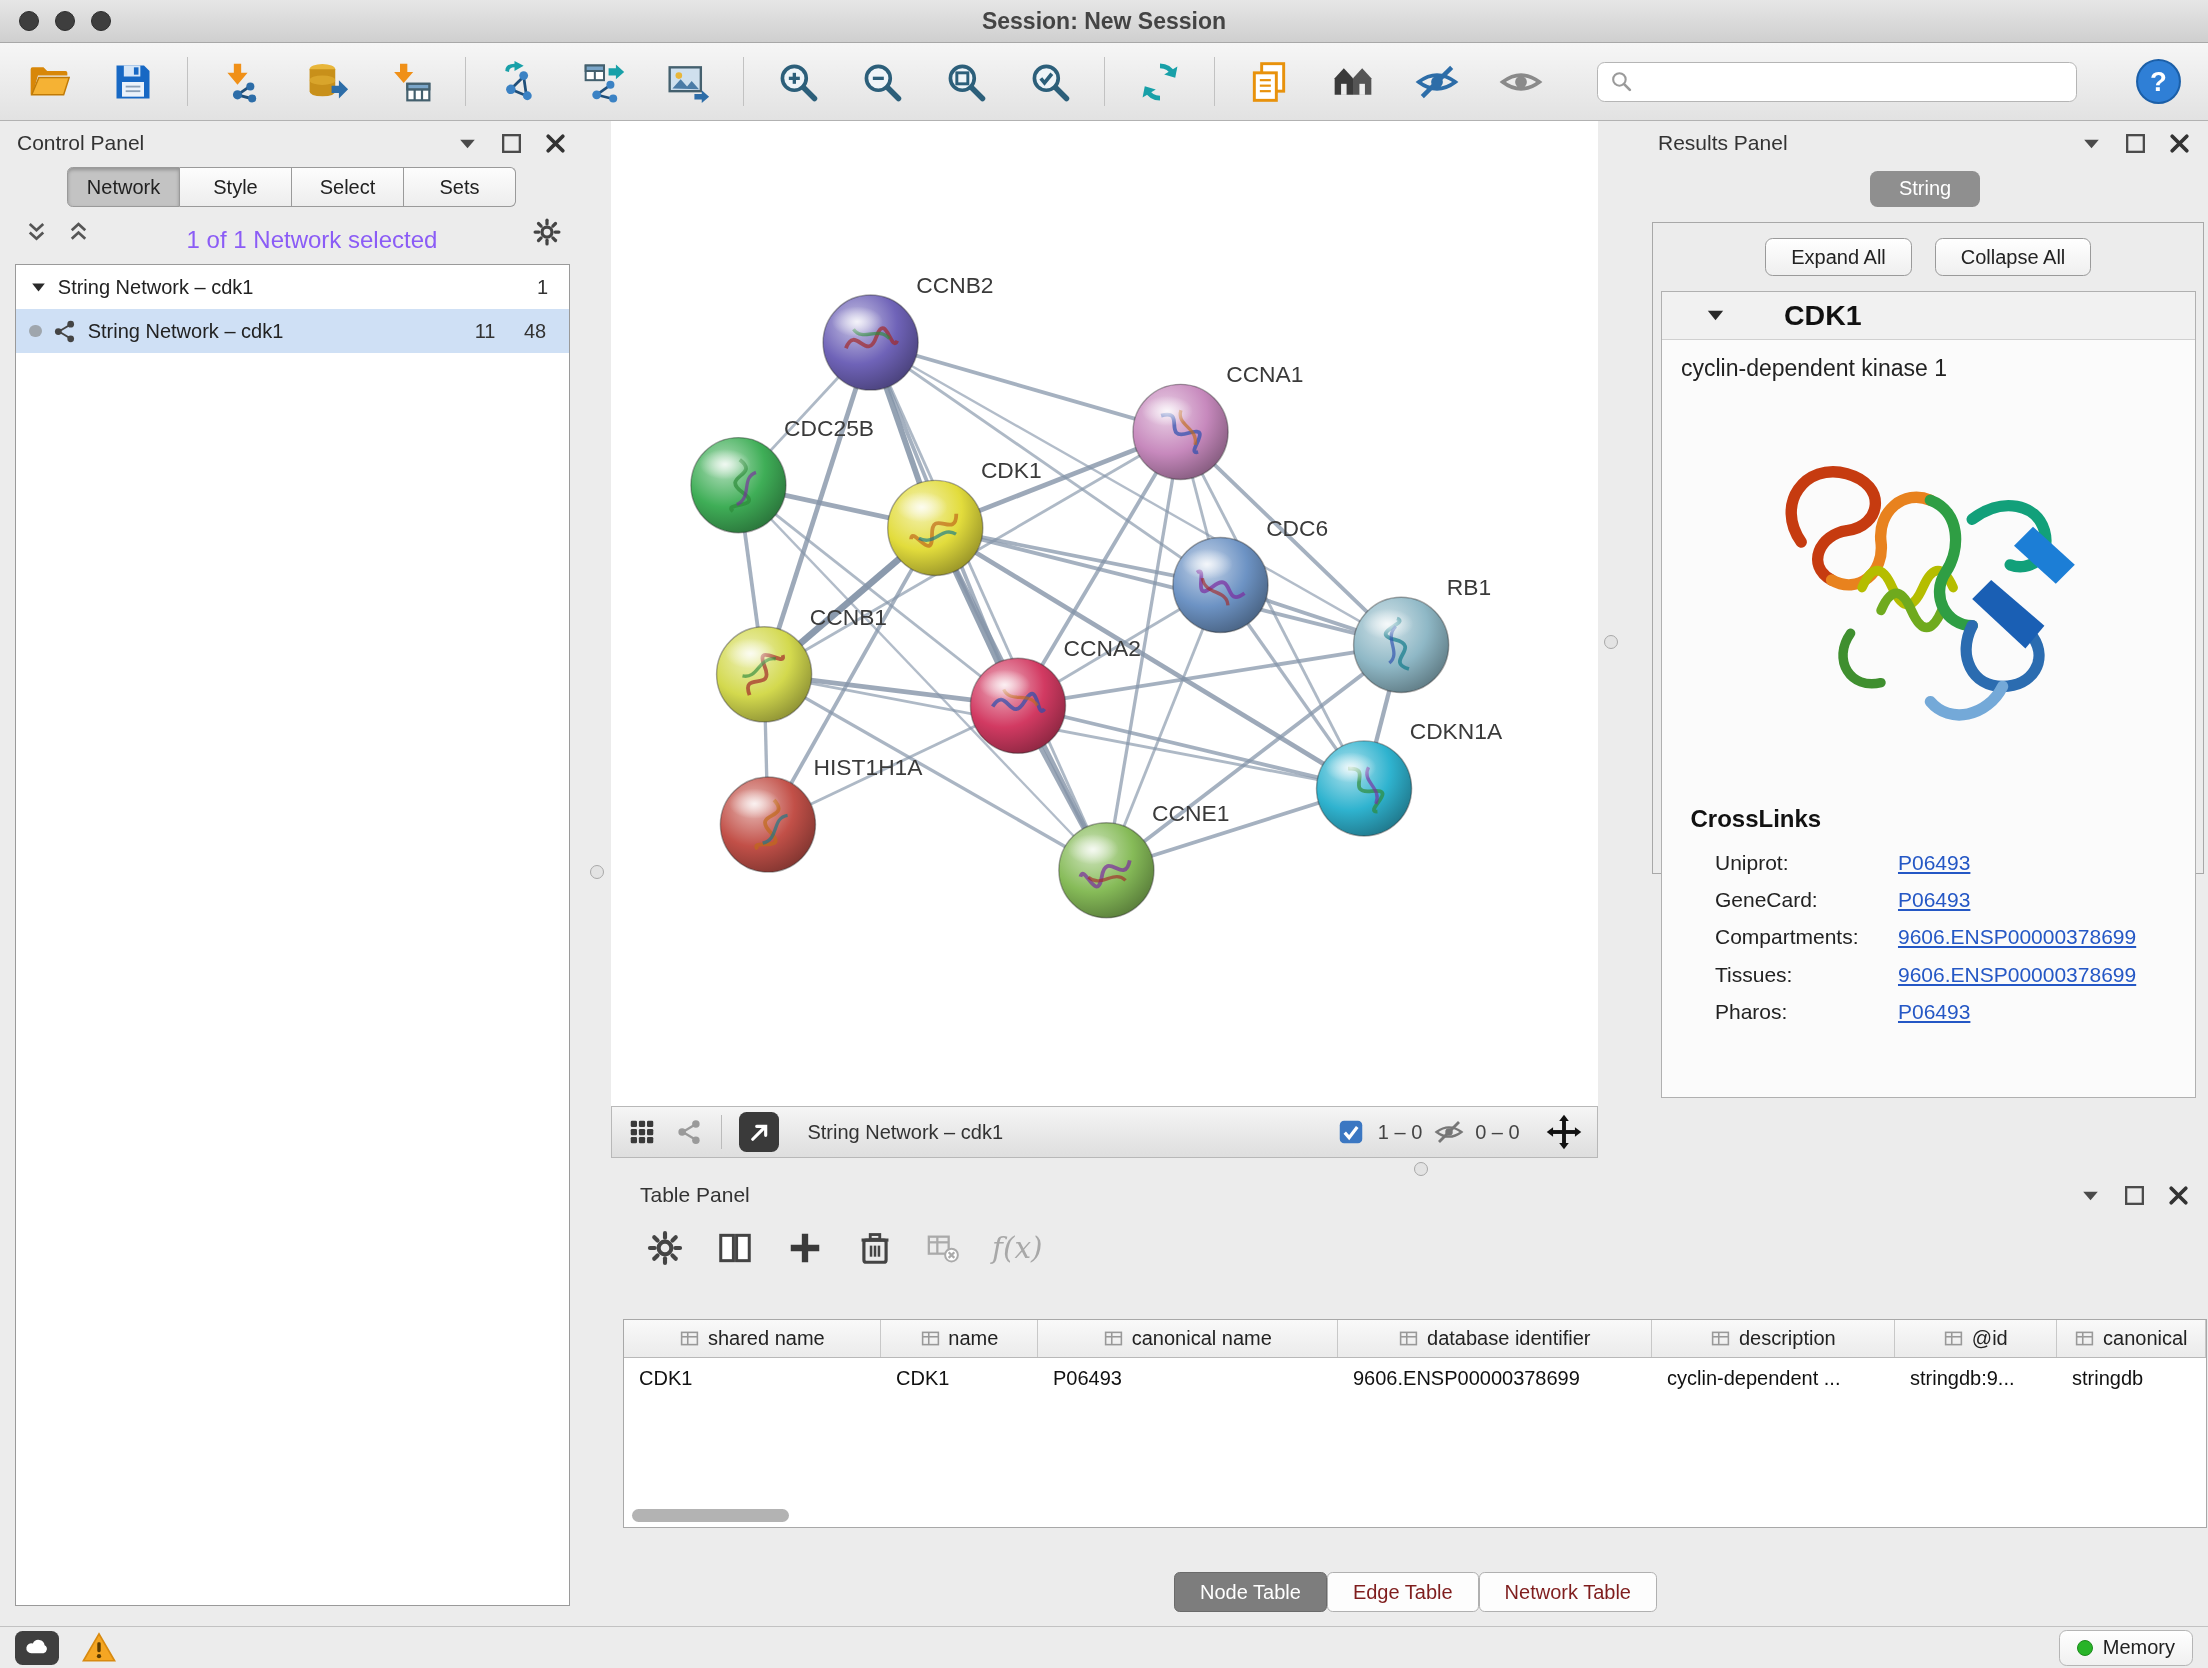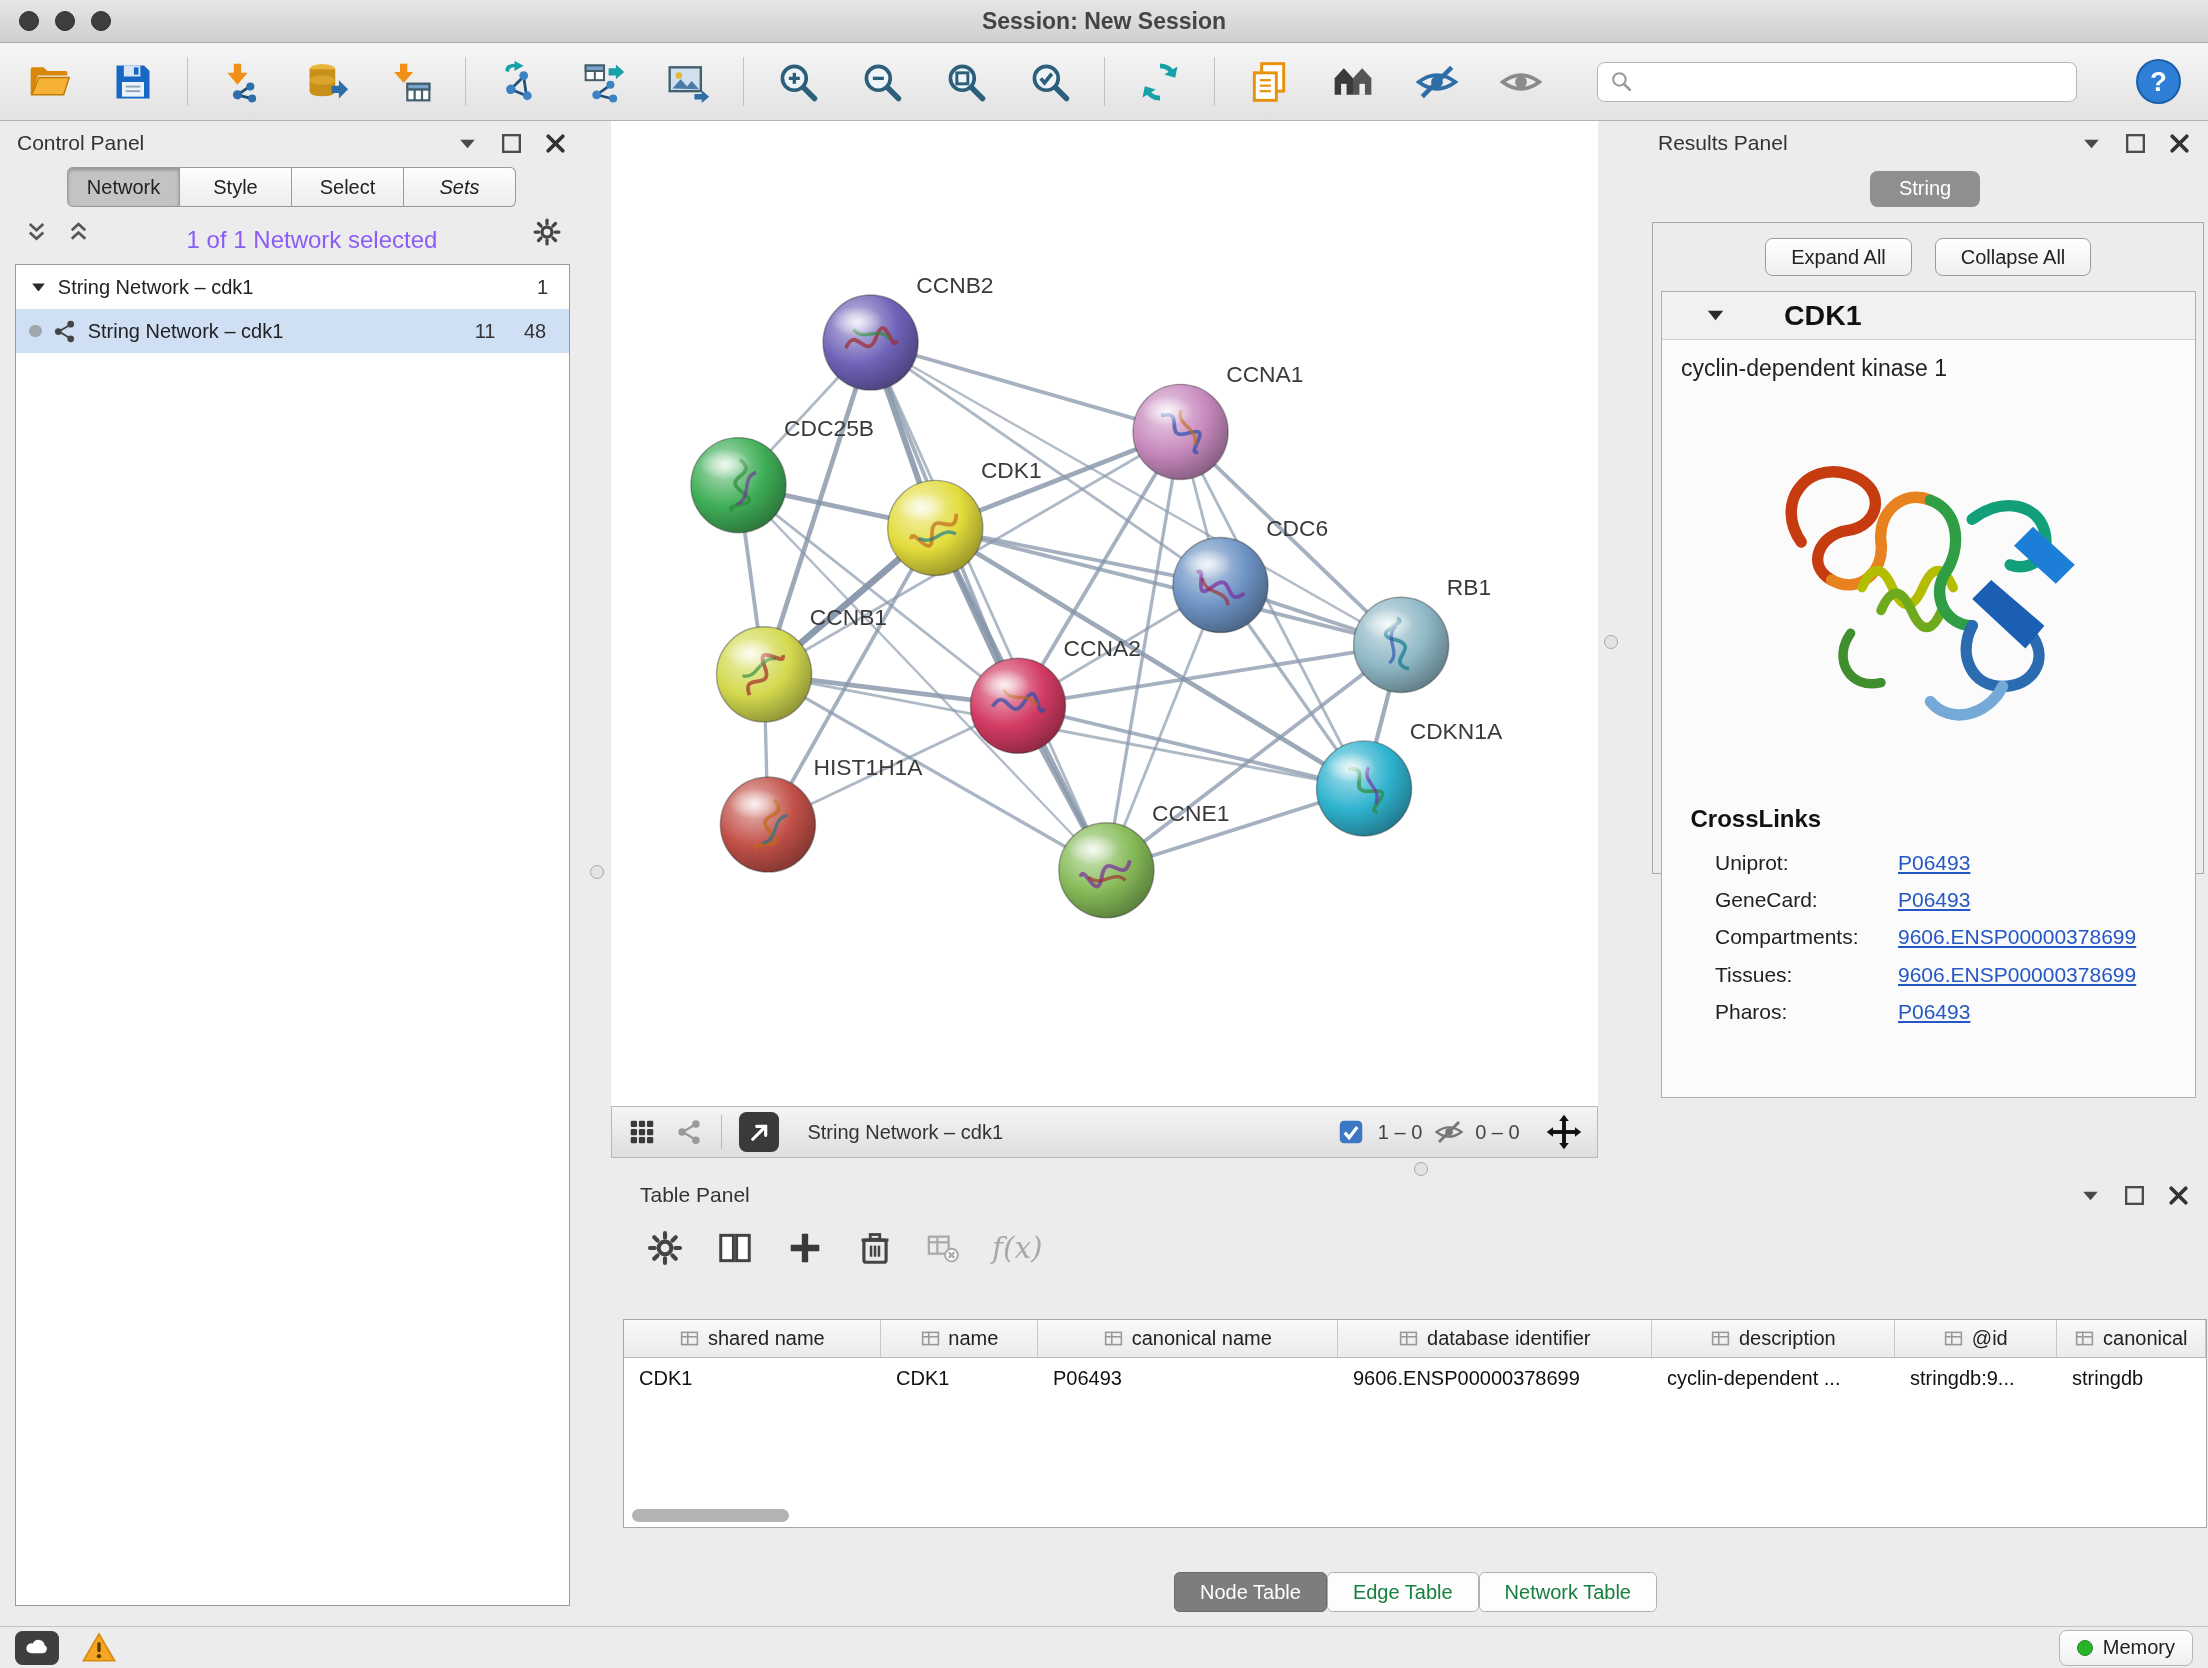--- a/index.html
+++ b/index.html
@@ -32,21 +32,21 @@
   .panel-title { font-size:21px; color:#333; }
   .panel-icons { margin-left:auto; display:flex; gap:19px; align-items:center; }
   .picon { width:25px; height:25px; display:block; }
 
   
   .control-panel { position:absolute; left:0; top:121px; width:585px; height:1506px; }
   .cp-tabs { width:449px; margin:1.9px 0 0 67px; display:flex; height:40px; }
   .cp-tab { flex:1; text-align:center; line-height:38px; font-size:20px; color:#222;
     border:1px solid #9a9a9a; border-left:none; background:linear-gradient(#fdfdfd,#ededed); }
   .cp-tab:first-child { border-left:1px solid #9a9a9a; border-radius:5.7px 0 0 5.7px; }
-  .cp-tab:last-child { border-radius:0 5.7px 5.7px 0;font-style:italic; }
+  .cp-tab:last-child { border-radius:0 5.7px 5.7px 0; }
   .cp-tab.selected { background:#c3c3c3; box-shadow:inset 0 1.9px 3.8px rgba(0,0,0,.25); }
   .cp-selrow { height:51px; display:flex; align-items:center; padding:0 23px; gap:15px; }
   .cp-selrow .chev { width:27px; height:27px; }
   .cp-sel-text { flex:1; text-align:center; font-size:24px; color:#8b5cf6;margin-top:16px; }
   .cp-gear { width:30px; height:30px; }
   .cp-tree { position:absolute; left:15px; right:15px; top:143px; bottom:21px;
     background:#fff; border:1px solid #9a9a9a; font-size:20px; overflow:hidden; }
   .tree-row { height:44px; display:flex; align-items:center; padding:0 13.3px; gap:9.5px; }
   .tree-row .tri { width:19px; height:19px; }
   .tree-row.selected { background:#cfe0f5; }
@@ -99,21 +99,21 @@
     background:#fff; border:1px solid #a8a8a8; overflow:hidden; }
   .tp-head { height:38px; display:flex; background:linear-gradient(#f9f9f9,#ebebeb); border-bottom:1px solid #b8b8b8; }
   .th { display:flex; align-items:center; justify-content:center; gap:7.6px; font-size:20px; color:#222;
     border-right:1px solid #c8c8c8; overflow:hidden; white-space:nowrap; }
   .th .hicon { width:21px; height:21px; flex:0 0 auto; }
   .tp-row { height:40px; display:flex; align-items:center; }
   .td { padding-left:15px; font-size:20px; color:#111; overflow:hidden; white-space:nowrap; }
   .hthumb { position:absolute; left:7.6px; bottom:4.8px; width:157px; height:13.3px; border-radius:6.7px; background:#b3b3b3; }
   .tp-tabs { position:absolute; top:399px; left:0; right:0; display:flex; justify-content:center; gap:0; }
   .tp-tab { height:40px; line-height:38px; padding:0 25px; font-size:20px; border:1px solid #b0b0b0;
-    background:#fdfdfd; border-radius:5.7px; color:#15803d; }
+    background:#fdfdfd; border-radius:5.7px; color:#7f1d1d; }
   .tp-tab.selected { background:#7d7d7d; border-color:#6a6a6a; color:#fff; }
 
   
   .statusbar { position:absolute; left:0; right:0; bottom:0; height:42px; background:#ececec;
     border-top:1px solid #c2c2c2; display:flex; align-items:center; padding:0 15px; gap:23px; }
   .cloudbtn { width:44px; height:34px; background:#3f3f3f; border-radius:7.6px;
     display:flex; align-items:center; justify-content:center; }
   .cloudbtn span { width:28.5px; height:28.5px; }
   .warnicon { width:34px; height:34px; }
   .membtn { margin-left:auto; height:36px; display:flex; align-items:center; gap:9.5px;

